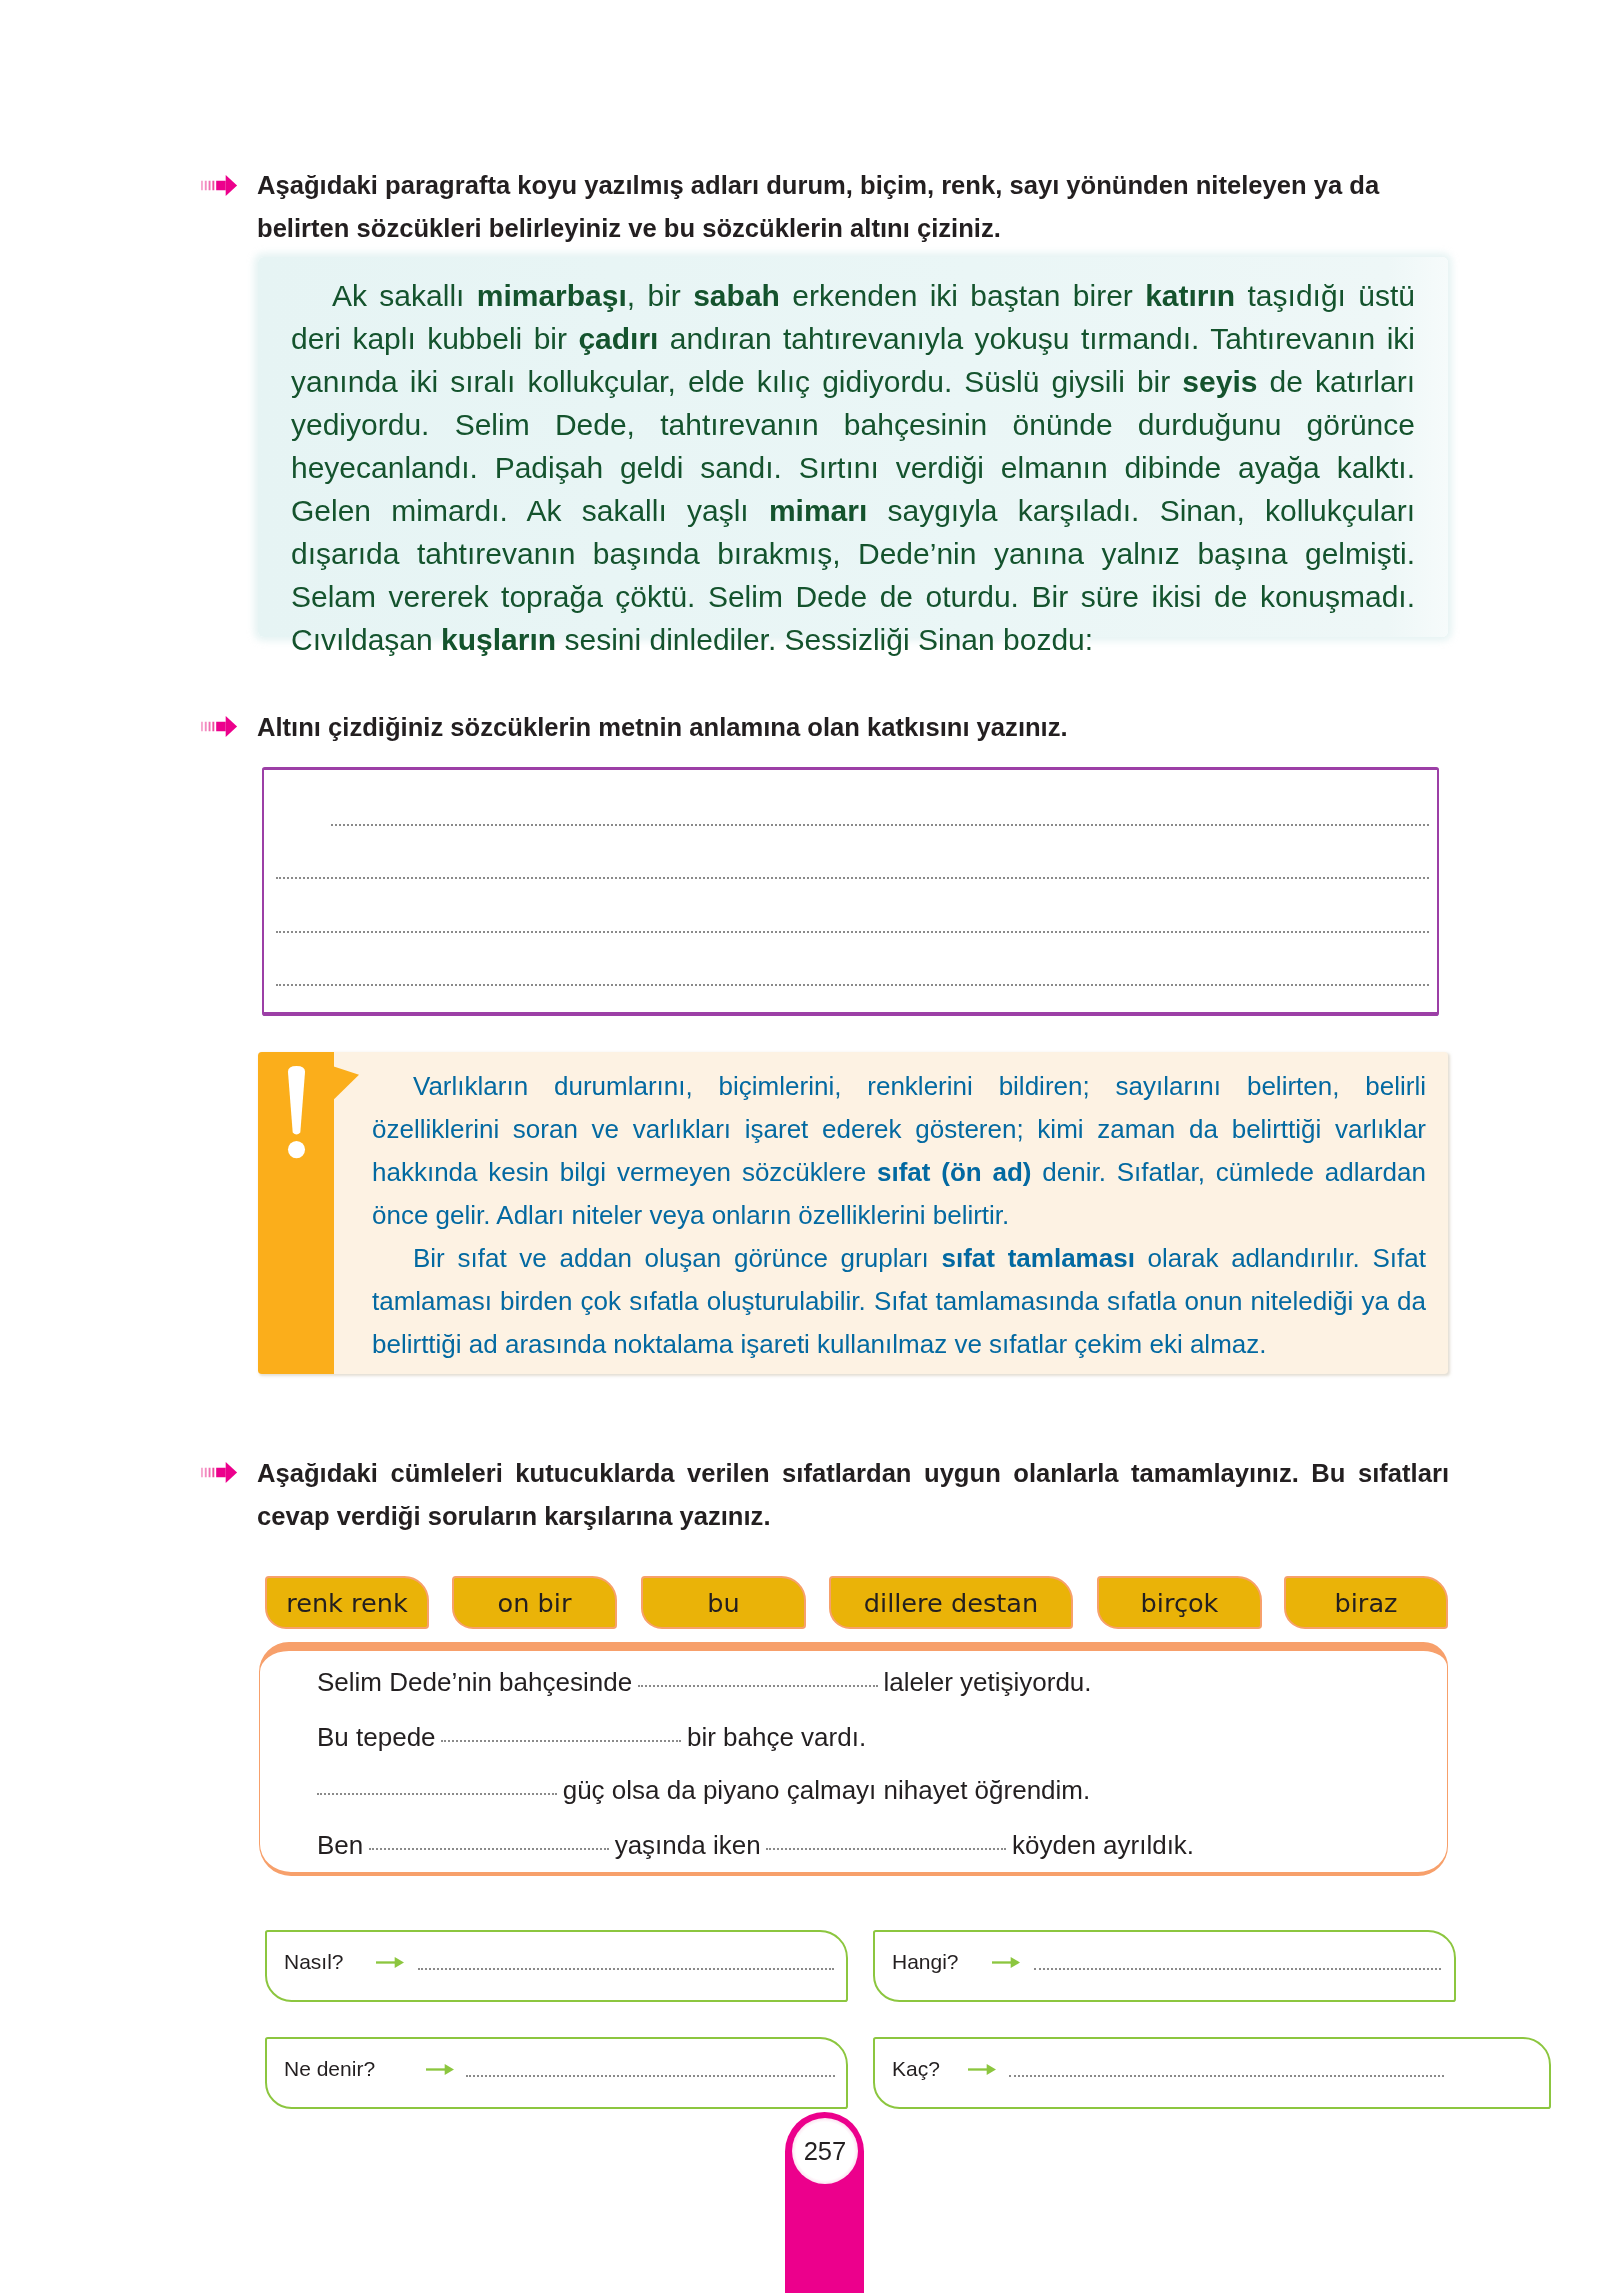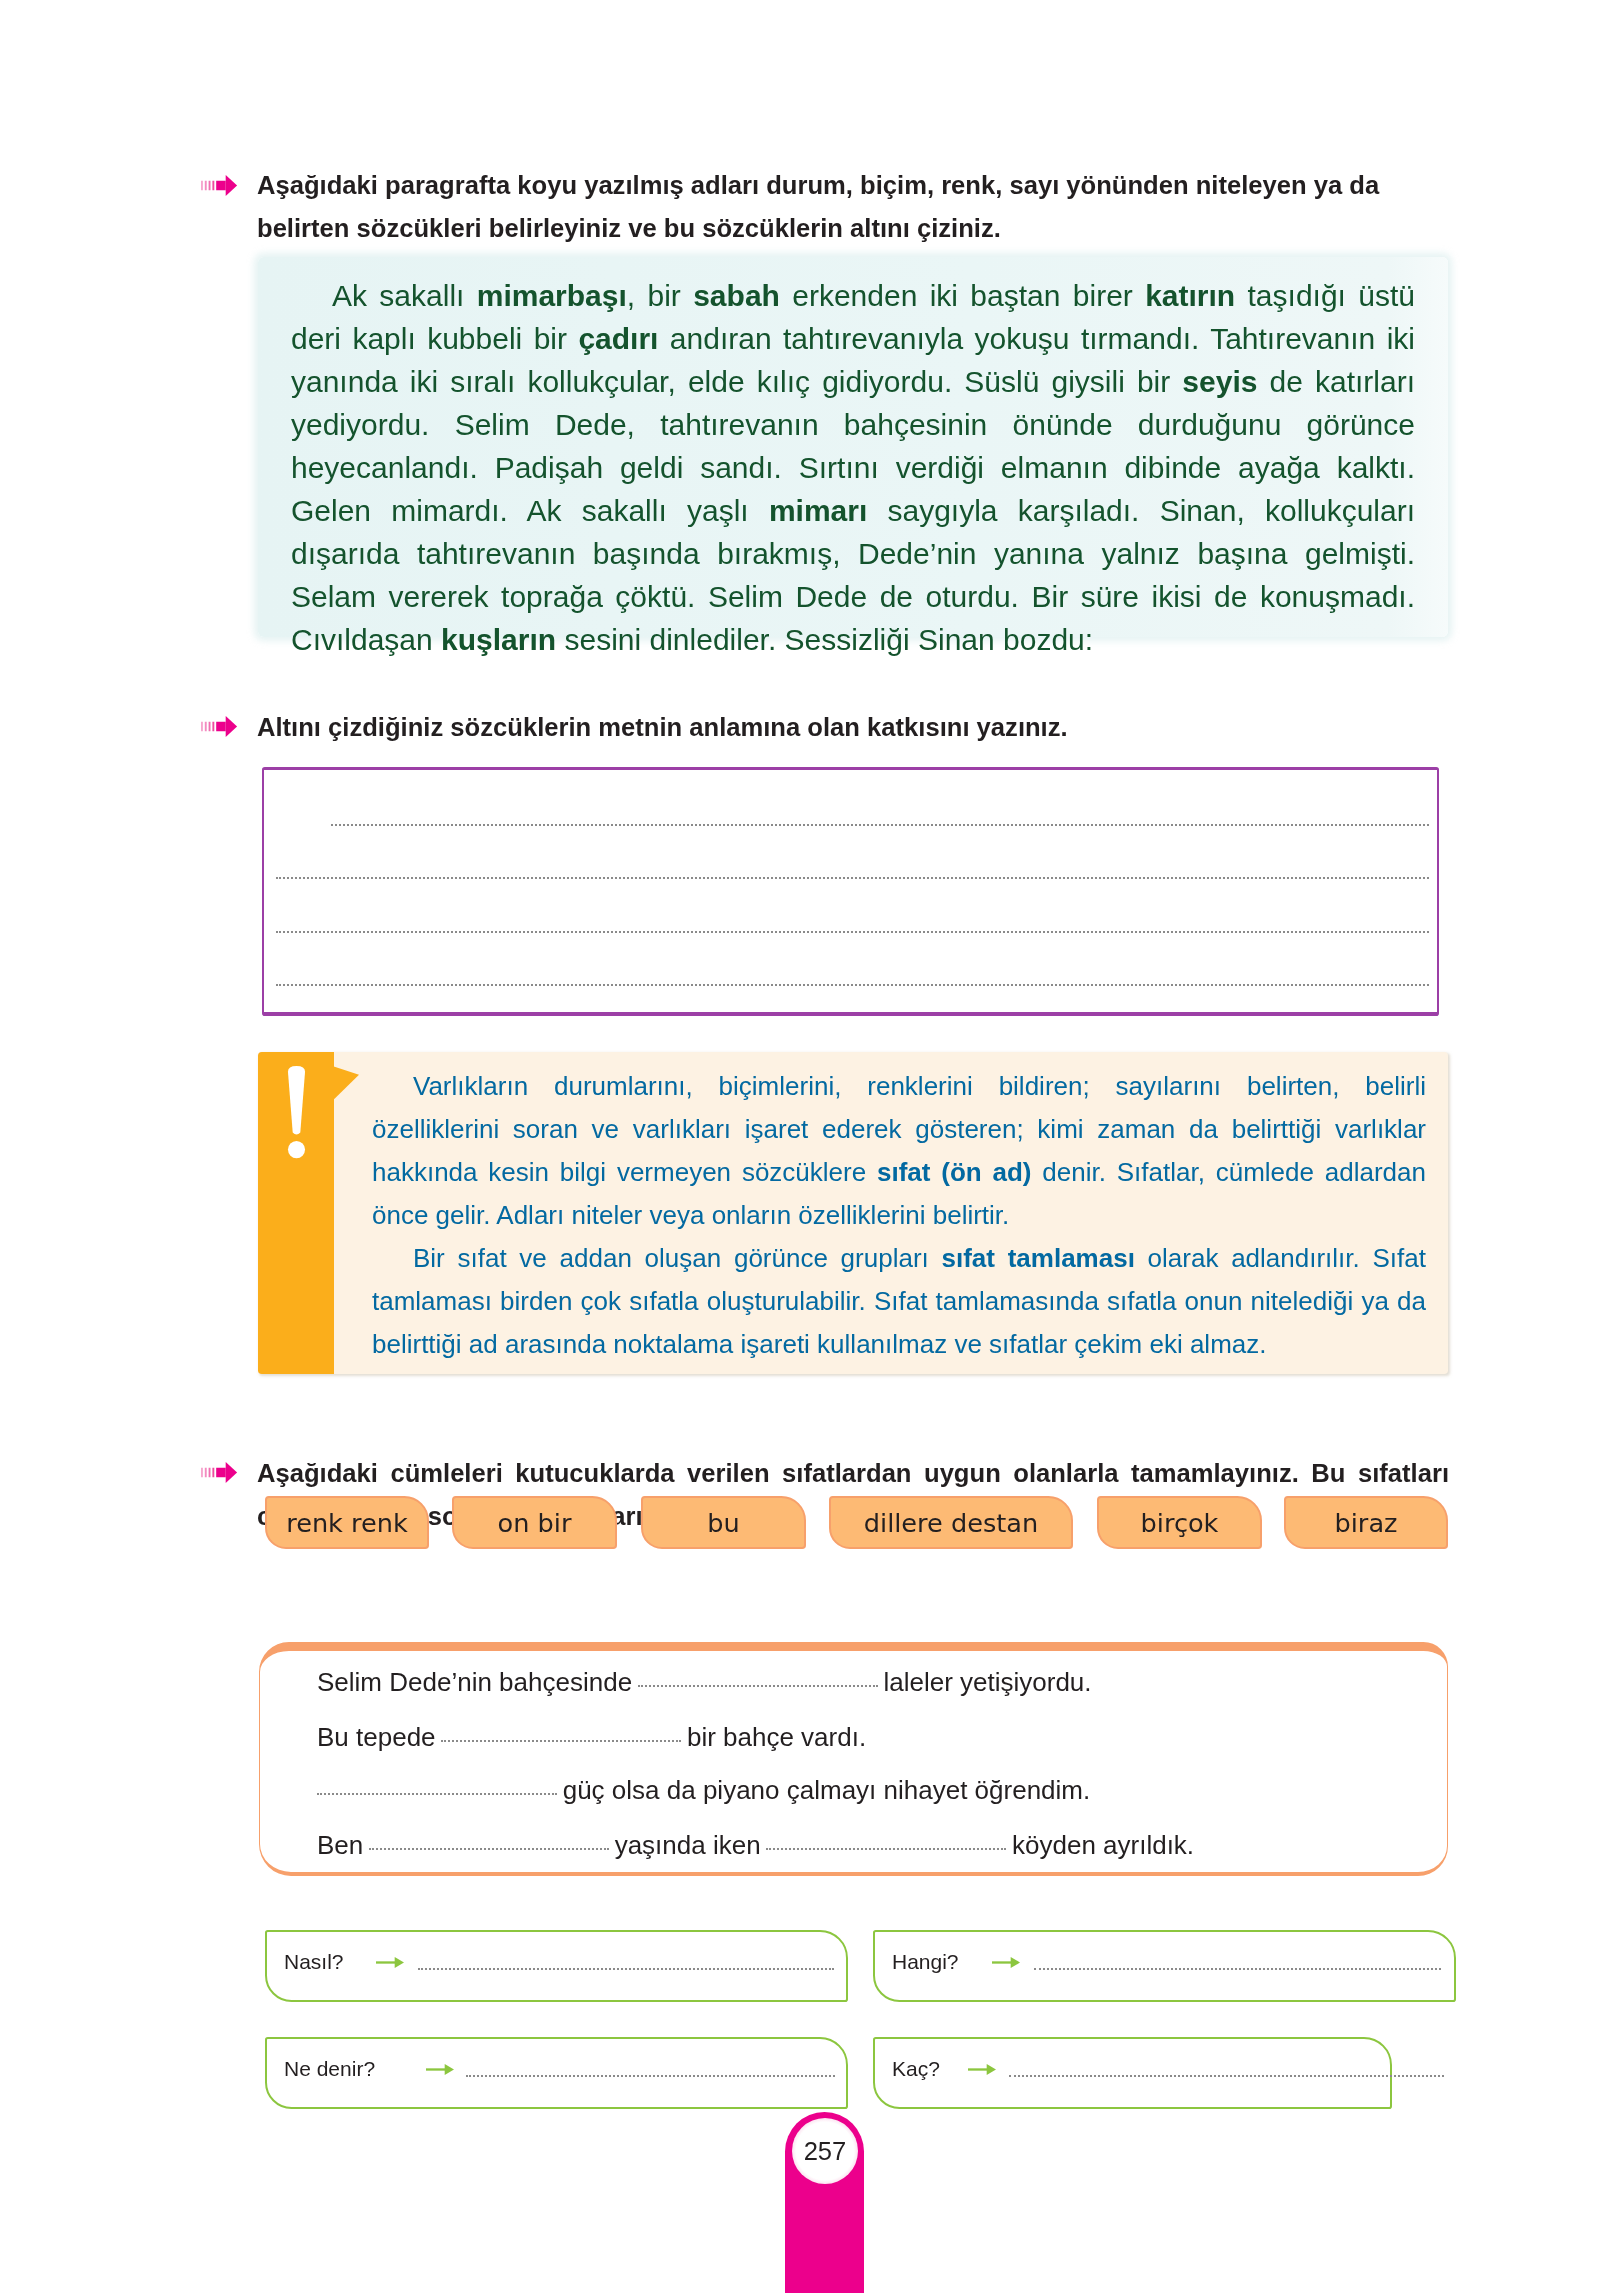--- a/index.html
+++ b/index.html
@@ -45,24 +45,24 @@
     border-top: 13.2px solid transparent; border-bottom: 21px solid transparent; border-left: 26.5px solid #fbae1b; transform: skewY(-10deg); }
   .excl { position: absolute; left: 285px; top: 1066px; width: 23px; height: 95px; }
   .note-text {
     position: absolute; left: 372px; top: 1065px; width: 1054px;
     font-size: 26px; line-height: 43px; text-align: justify; color: #0369a1;
   }
   .note-text p { margin: 0; text-indent: 41px; }
 
   
   .chip {
-    position: absolute; top: 1496px; height: 53px; box-sizing: border-box;
+    position: absolute; top: 1576px; height: 53px; box-sizing: border-box;
     border: 2.8px solid #f7a06b; border-radius: 3.8px 24.6px 3.8px 21px;
     font-family: "DejaVu Sans", sans-serif; font-size: 25.6px; color: #231f20;
-    display: flex; align-items: center; justify-content: center; background: #fdba74;
+    display: flex; align-items: center; justify-content: center; background: #eab308;
   }
 
   
   .sent-box {
     position: absolute; left: 259px; top: 1642px; width: 1189px; height: 234px;
     box-sizing: border-box; border: 1.9px solid #f7a06b; border-top: 9.5px solid #f7a06b;
     border-bottom: 4.7px solid #f7a06b; border-radius: 30px 24.6px 30px 32px; background: #fff;
   }
   .sent-line { position: absolute; left: 317px; font-size: 26px; color: #231f20; white-space: nowrap; display: flex; align-items: baseline; }
   .blank { display: inline-block; border-bottom: 2.8px dotted #8a8a8a; height: 0; margin: 0 5.7px; position: relative; top: -3.8px; }
@@ -187,21 +187,21 @@
   <span class="qdots" style="left:159px; width:407px;"></span>
 </div>
 <div class="qbox" style="left:265px; top:2037px; width:583px;">
   <span class="qlabel">Ne denir?</span>
   <svg class="qarrow" style="left:159px;" viewBox="0 0 30 16">
       <line x1="0" y1="8" x2="22" y2="8" stroke="#8cc63f" stroke-width="2.5"></line>
       <polygon points="20,2 30,8 20,14" fill="#8cc63f"></polygon>
     </svg>
   <span class="qdots" style="left:199px; width:369px;"></span>
 </div>
-<div class="qbox" style="left:873px; top:2037px; width:519px;">
+<div class="qbox" style="left:873px; top:2037px; width:678px;">
   <span class="qlabel">Kaç?</span>
   <svg class="qarrow" style="left:93px;" viewBox="0 0 30 16">
       <line x1="0" y1="8" x2="22" y2="8" stroke="#8cc63f" stroke-width="2.5"></line>
       <polygon points="20,2 30,8 20,14" fill="#8cc63f"></polygon>
     </svg>
   <span class="qdots" style="left:134px; width:435px;"></span>
 </div>
 
 <div class="page-bar"></div>
 <div class="page-circle">257</div>

